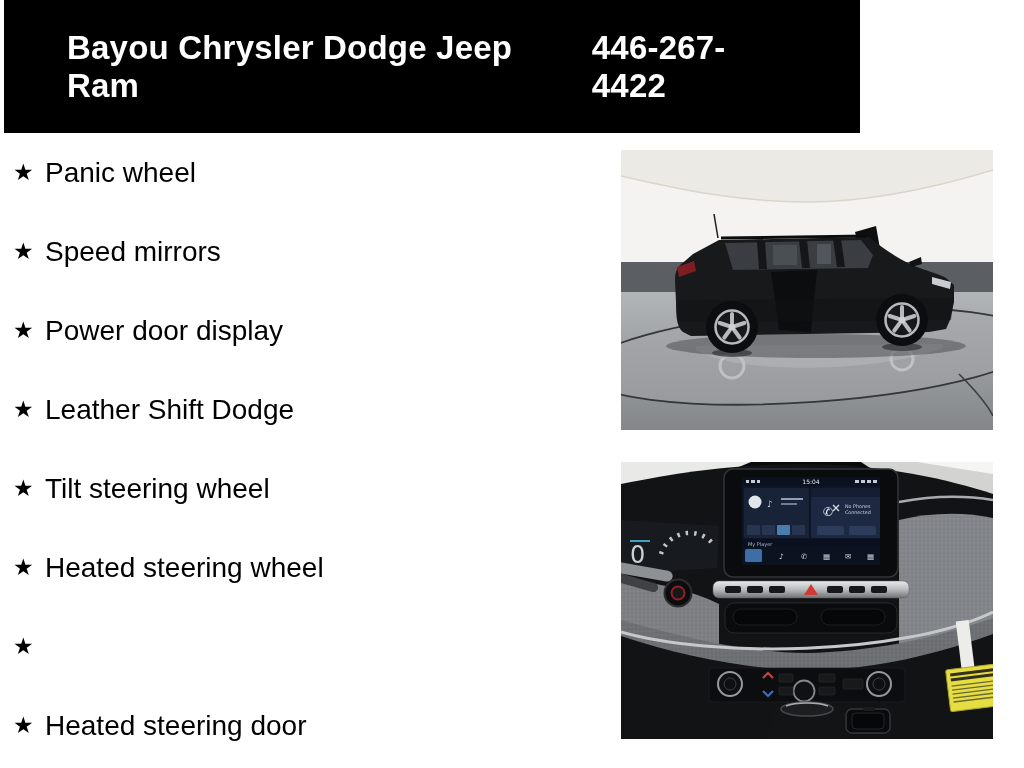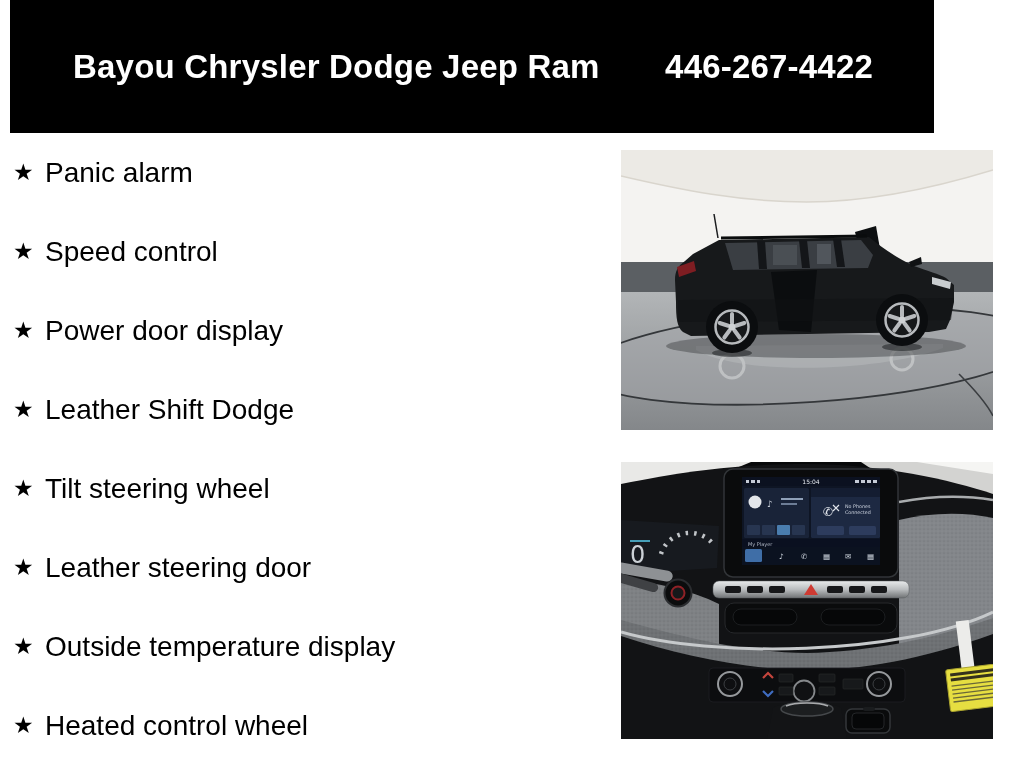--- a/index.html
+++ b/index.html
@@ -1,18 +1,18 @@
 <!DOCTYPE html>
 <html><head>
 <meta charset="utf-8">
 <style>
   html,body{margin:0;padding:0;background:#ffffff;}
   .page{position:relative;width:1024px;height:768px;overflow:hidden;background:#ffffff;
         font-family:"Liberation Sans",sans-serif;}
-  .topbar{position:absolute;top:0;left:10px;width:924px;height:133px;background:#000000;
+  .topbar{position:absolute;top:0;left:4px;width:856px;height:133px;background:#000000;
           color:#ffffff;display:flex;align-items:center;justify-content:space-between;
           padding:0 61px 0 63px;box-sizing:border-box;font-weight:bold;font-size:33px;
           letter-spacing:0.2px;}
   .features{position:absolute;top:133px;left:13px;margin:0;padding:0;list-style:none;}
   .features li{height:79px;display:flex;align-items:center;font-size:28px;color:#000000;}
   .features .star{font-size:23px;line-height:1;width:32px;flex:0 0 32px;color:#000000;}
   .photos{position:absolute;left:621px;top:150px;width:372px;}
   .photo{margin:0;display:block;}
   .photo svg{display:block;}
   .photo-int{margin-top:32px;}
@@ -23,49 +23,48 @@
 <div class="page">
 
   <div class="topbar">
     <span>Bayou Chrysler Dodge Jeep Ram</span>
     <span>446-267-4422</span>
   </div>
 
   <ul class="features">
     <li>
         <span class="star">★</span>
-        <span>Panic alarm</span>
-      </li>
-    <li>
-        <span class="star">★</span>
-        <span>Speed control</span>
+        <span>Panic wheel</span>
+      </li>
+    <li>
+        <span class="star">★</span>
+        <span>Speed mirrors</span>
       </li>
     <li>
         <span class="star">★</span>
         <span>Power door display</span>
       </li>
     <li>
         <span class="star">★</span>
         <span>Leather Shift Dodge</span>
       </li>
     <li>
         <span class="star">★</span>
         <span>Tilt steering wheel</span>
       </li>
     <li>
         <span class="star">★</span>
-        <span>Leather steering door</span>
-      </li>
-    <li>
-        <span class="star">★</span>
-        <span>Outside temperature display</span>
-      </li>
-    <li>
-        <span class="star">★</span>
-        <span>Heated control wheel</span>
+        <span>Heated steering wheel</span>
+      </li>
+    <li>
+        <span class="star">★</span>
+      </li>
+    <li>
+        <span class="star">★</span>
+        <span>Heated steering door</span>
       </li>
   </ul>
 
   <div class="photos">
 
     <figure class="photo photo-ext">
       <svg width="372" height="280" viewBox="0 0 372 280">
         <defs>
           <linearGradient id="floorG" x1="0" y1="0" x2="0" y2="1">
             <stop offset="0" stop-color="#b2b5b7"></stop>

